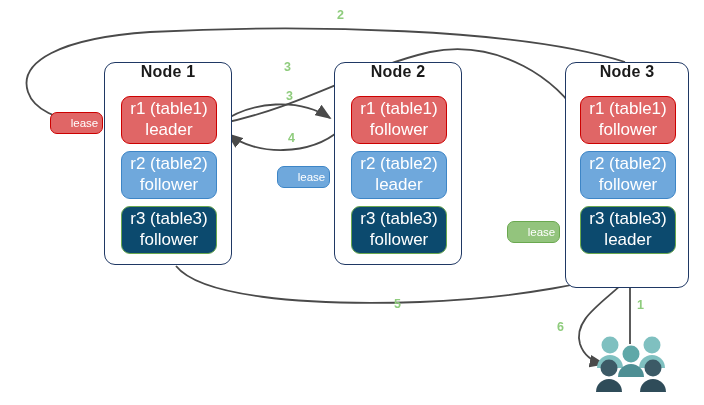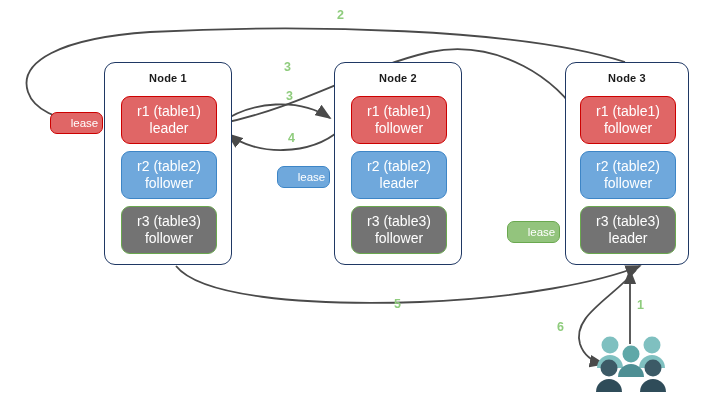--- a/index.html
+++ b/index.html
@@ -29,47 +29,47 @@
     position: absolute;
     box-sizing: border-box;
     border: 1.6px solid #1f3864;
     border-radius: 11px;
     background: #ffffff;
   }
   .node-title {
     position: absolute;
     left: 0;
     right: 0;
-    top: 9px;
+    top: 0;
     text-align: center;
-    font-size: 11px;
+    font-size: 16px;
     font-weight: bold;
     color: #1a1a1a;
     letter-spacing: 0.2px;
   }
   .replica {
     position: absolute;
     box-sizing: border-box;
     border-radius: 9px;
     display: flex;
     align-items: center;
     justify-content: center;
     text-align: center;
-    font-size: 14px;
+    font-size: 17px;
     line-height: 1.22;
     color: #ffffff;
   }
   .replica .rlines {
     width: 100%;
     padding: 0 3px;
     box-sizing: border-box;
   }
   .rep-red   { background: #e06666; border: 1.6px solid #cc0000; }
   .rep-blue  { background: #6fa8dc; border: 1.6px solid #3d85c6; text-align: center; }
-  .rep-green { background: #737373; border: 1.6px solid #6aa84f; }
+  .rep-green { background: #0c4a6e; border: 1.6px solid #6aa84f; }
 
   .lease {
     position: absolute;
     box-sizing: border-box;
     border-radius: 7px;
     display: flex;
     align-items: center;
     justify-content: center;
     font-size: 11.5px;
     color: #ffffff;
@@ -172,21 +172,21 @@
       </div>
     </div>
     <div class="replica rep-green" style="left:16px; top:143px; width:96px; height:48px;">
       <div class="rlines">
         <div>r3 (table3)</div>
         <div>follower</div>
       </div>
     </div>
   </div>
 
-  <div class="node-box" style="left:565px; top:62px; width:124px; height:203px;">
+  <div class="node-box" style="left:565px; top:62px; width:124px; height:226px;">
     <div class="node-title">Node 3</div>
     <div class="replica rep-red" style="left:14px; top:33px; width:96px; height:48px;">
       <div class="rlines">
         <div>r1 (table1)</div>
         <div>follower</div>
       </div>
     </div>
     <div class="replica rep-blue" style="left:14px; top:88px; width:96px; height:48px;">
       <div class="rlines">
         <div>r2 (table2)</div>

